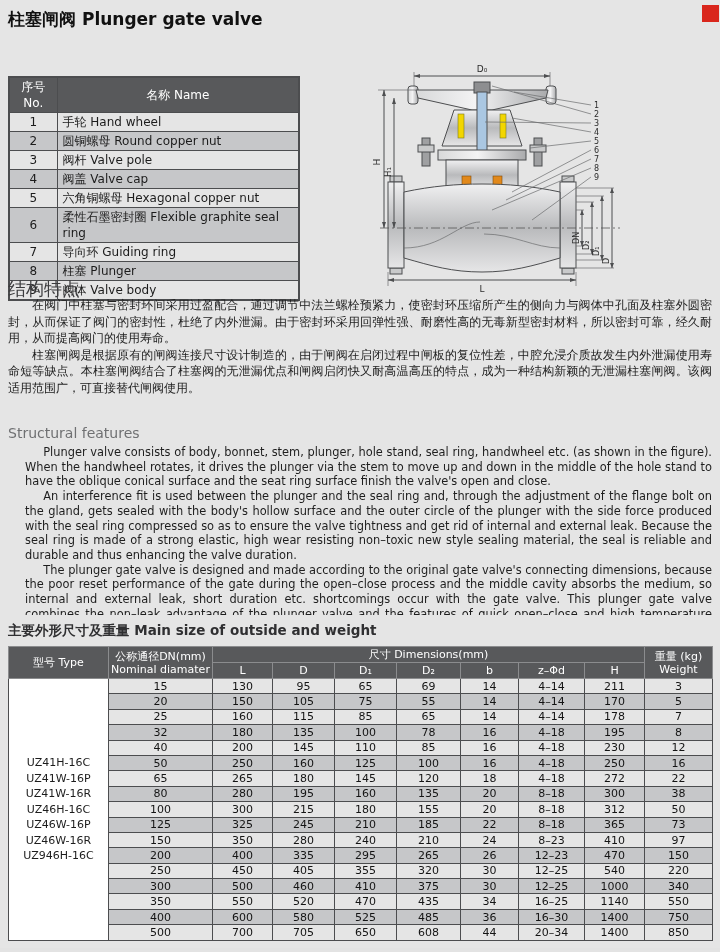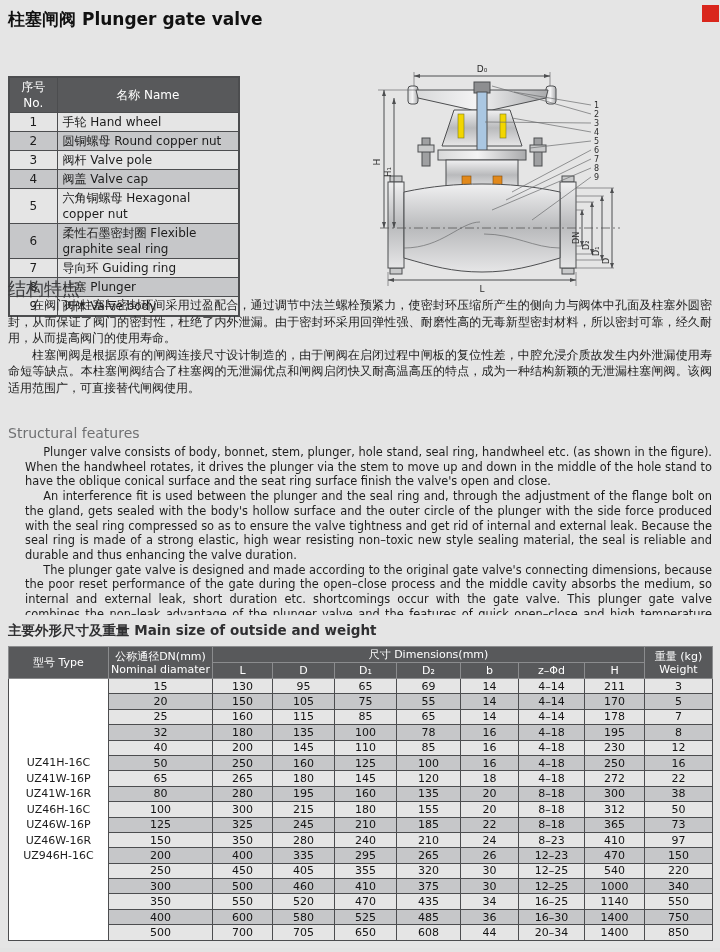--- a/index.html
+++ b/index.html
@@ -5,21 +5,21 @@
   * { box-sizing: border-box; margin: 0; padding: 0; }
   html,body { background:#fff; }
   body { width:720px; height:952px; font-family:"DejaVu Sans", sans-serif; }
   .page { position:relative; width:720px; height:952px; background:#e5e5e5; overflow:hidden; }
 
   .page-title { position:absolute; left:8px; top:8px; font-size:17px; font-weight:700; color:#111; }
 
   .red-marker { position:absolute; left:702px; top:5px; width:17px; height:17px; background:var(--accent-red,#d9261c); }
 
   
-  .parts-table { position:absolute; left:8px; top:76px; width:232px; border-collapse:collapse; table-layout:fixed; font-size:12px;border-radius:16px; }
+  .parts-table { position:absolute; left:8px; top:76px; width:292px; border-collapse:collapse; table-layout:fixed; font-size:12px;border-radius:16px; }
   .parts-table th, .parts-table td { border:1px solid #4c4d4f; padding:1px 5px; line-height:16px; }
   .parts-table { border:2px solid #4c4d4f; }
   .parts-table th { background:var(--header-gray,#58595b); color:#fff; font-weight:400; text-align:center; height:20px; }
   .parts-table td { color:#1c1c1c; height:18px; }
   .parts-table td.no { text-align:center; width:48px; }
   .parts-table tbody tr:nth-child(even) { background:var(--row-gray,#c6c7c9); }
 
   
   .diagram { position:absolute; left:362px; top:50px; width:348px; height:252px; }
   .diagram text { font-family:"DejaVu Sans", sans-serif; fill:#2b2b2b; }

